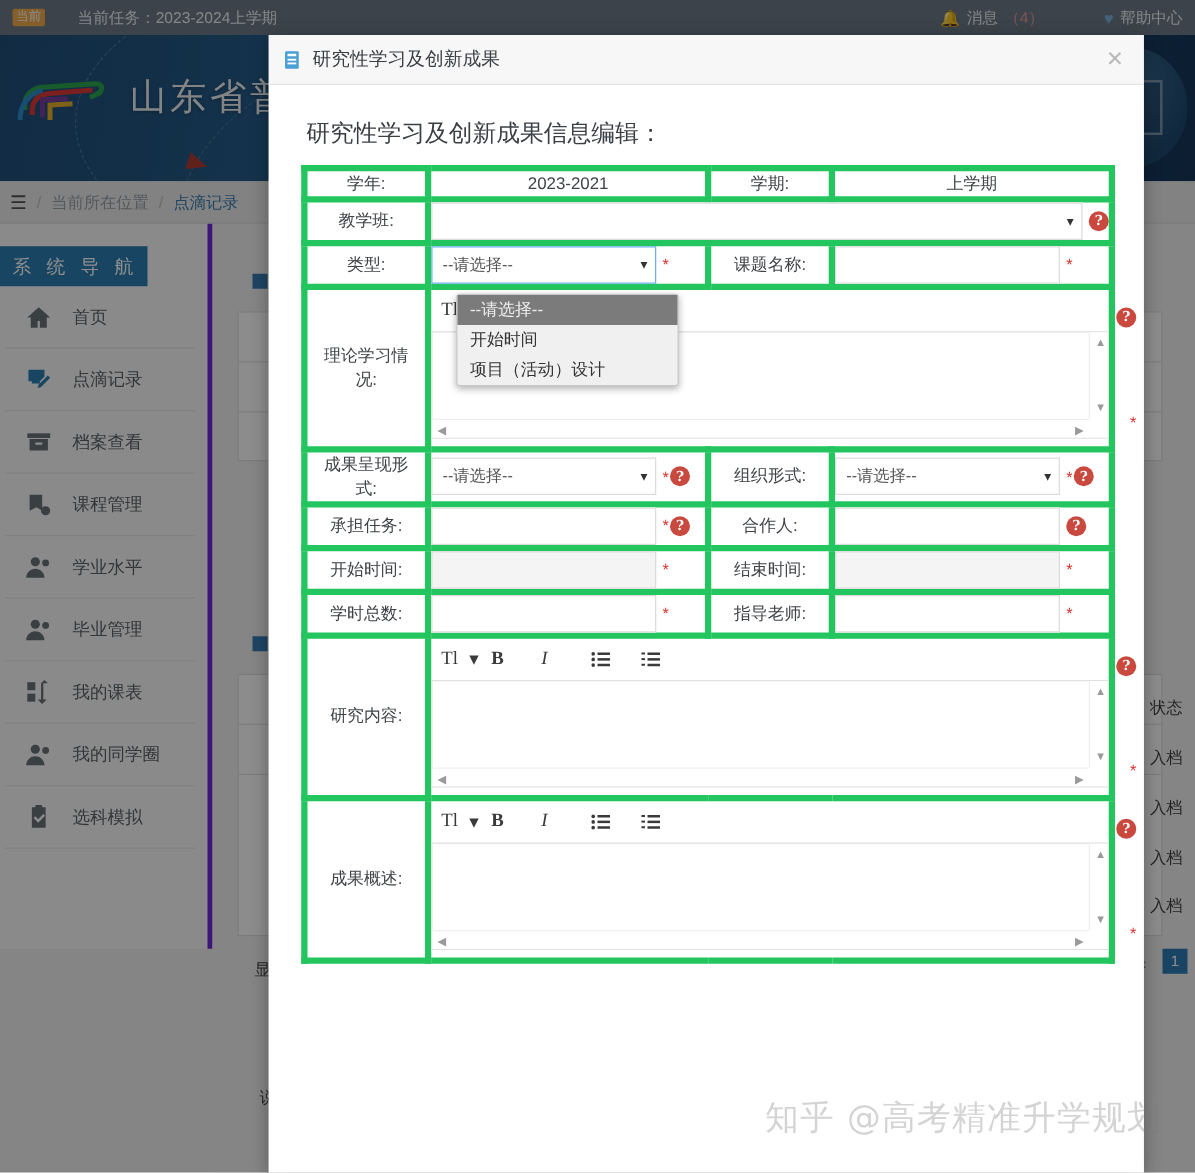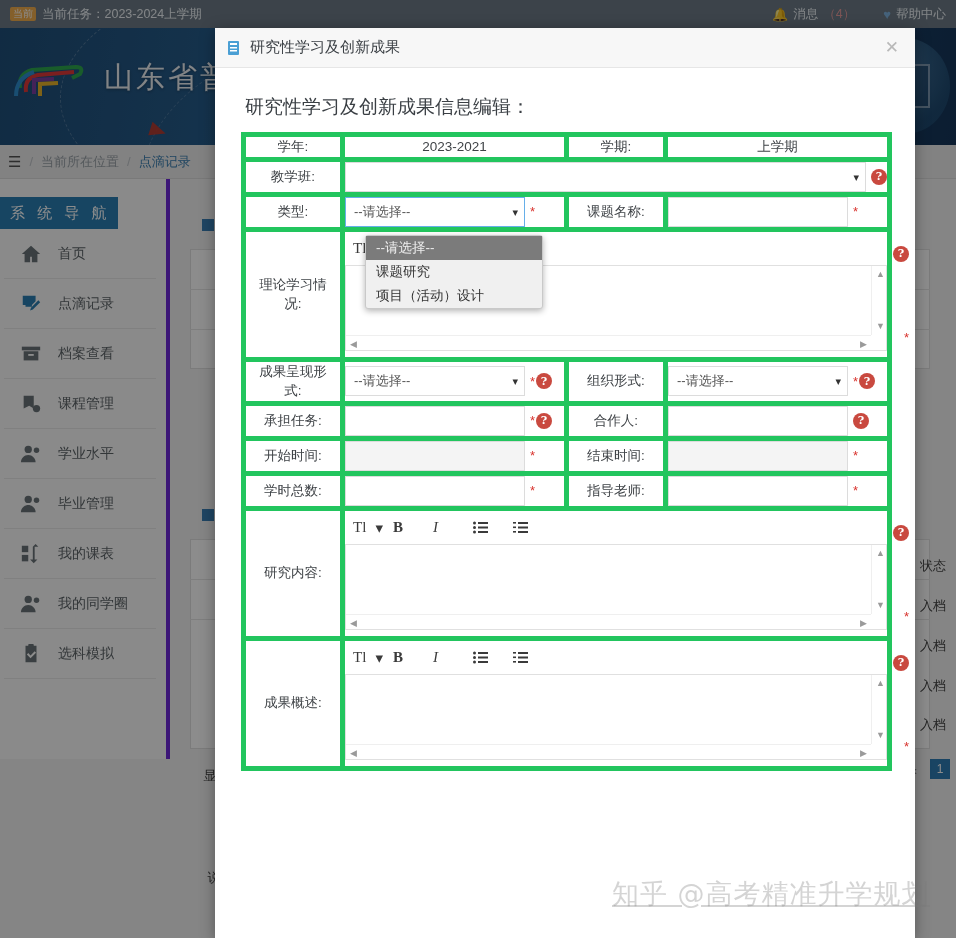--- a/index.html
+++ b/index.html
@@ -11,21 +11,21 @@
     font-size: 13px;
     background: #fff;
   }
 
   
   #bg-page { position: absolute; inset: 0; background: #f2f2f2; }
 
   #topbar {
     position: absolute; left: 0; top: 0; width: 956px; height: 28px;
     background: #6d7b87; color: #e8eef3; display: flex; align-items: center;
-    padding: 0 10px; font-size: 12.5px;
+    padding: 0 10px; font-size: 12.5px; gap: 20px;
   }
   #topbar .badge {
     background: #f0ad4e; color: #fff; font-size: 10px; padding: 1px 3px;
     border-radius: 2px; margin-right: 6px; line-height: 1.2;
   }
   #topbar .task-text { color: #eef3f7; font-size: 12.5px; }
   #topbar .spacer { flex: 1; }
   #topbar .tb-item { display: flex; align-items: center; gap: 5px; margin-left: 28px; color: #eef3f7; }
   #topbar .tb-ico { font-size: 13px; color: #7fb3e0; }
   #topbar .msg-count { color: #e59b9b; }
@@ -232,21 +232,20 @@
     position: absolute; right: 2px; top: 40px; bottom: 0; width: 10px;
     z-index: 65;
   }
 
   
   #watermark {
     position: absolute; left: 612px; top: 876px; z-index: 80;
     color: rgba(120,120,120,.32); font-size: 27px; letter-spacing: 1px;
     pointer-events: none; white-space: nowrap;
     font-family: "DejaVu Sans", sans-serif;
-    text-decoration: underline;
   }
 </style>
 </head>
 <body>
 
 <div id="bg-page">
 
   <div id="topbar">
     <span class="badge">当前</span>
     <span class="task-text">当前任务：2023-2024上学期</span>
@@ -702,20 +701,20 @@
       </tr>
     </tbody>
       </table>
 
     <div id="modal-scroll"></div>
   </div>
 </div>
 
 <div id="dropdown-list">
   <div class="opt sel-opt">--请选择--</div>
-  <div class="opt">课题研究</div>
+  <div class="opt">开始时间</div>
   <div class="opt">项目（活动）设计</div>
 </div>
 
 <div class="redbox" style="left:229px; top:77px; width:345px; height:68px;"></div>
 <div class="redbox" style="left:360px; top:265px; width:232px; height:45px;"></div>
 
 <div id="watermark">知乎 @高考精准升学规划</div>
 
 </body></html>

